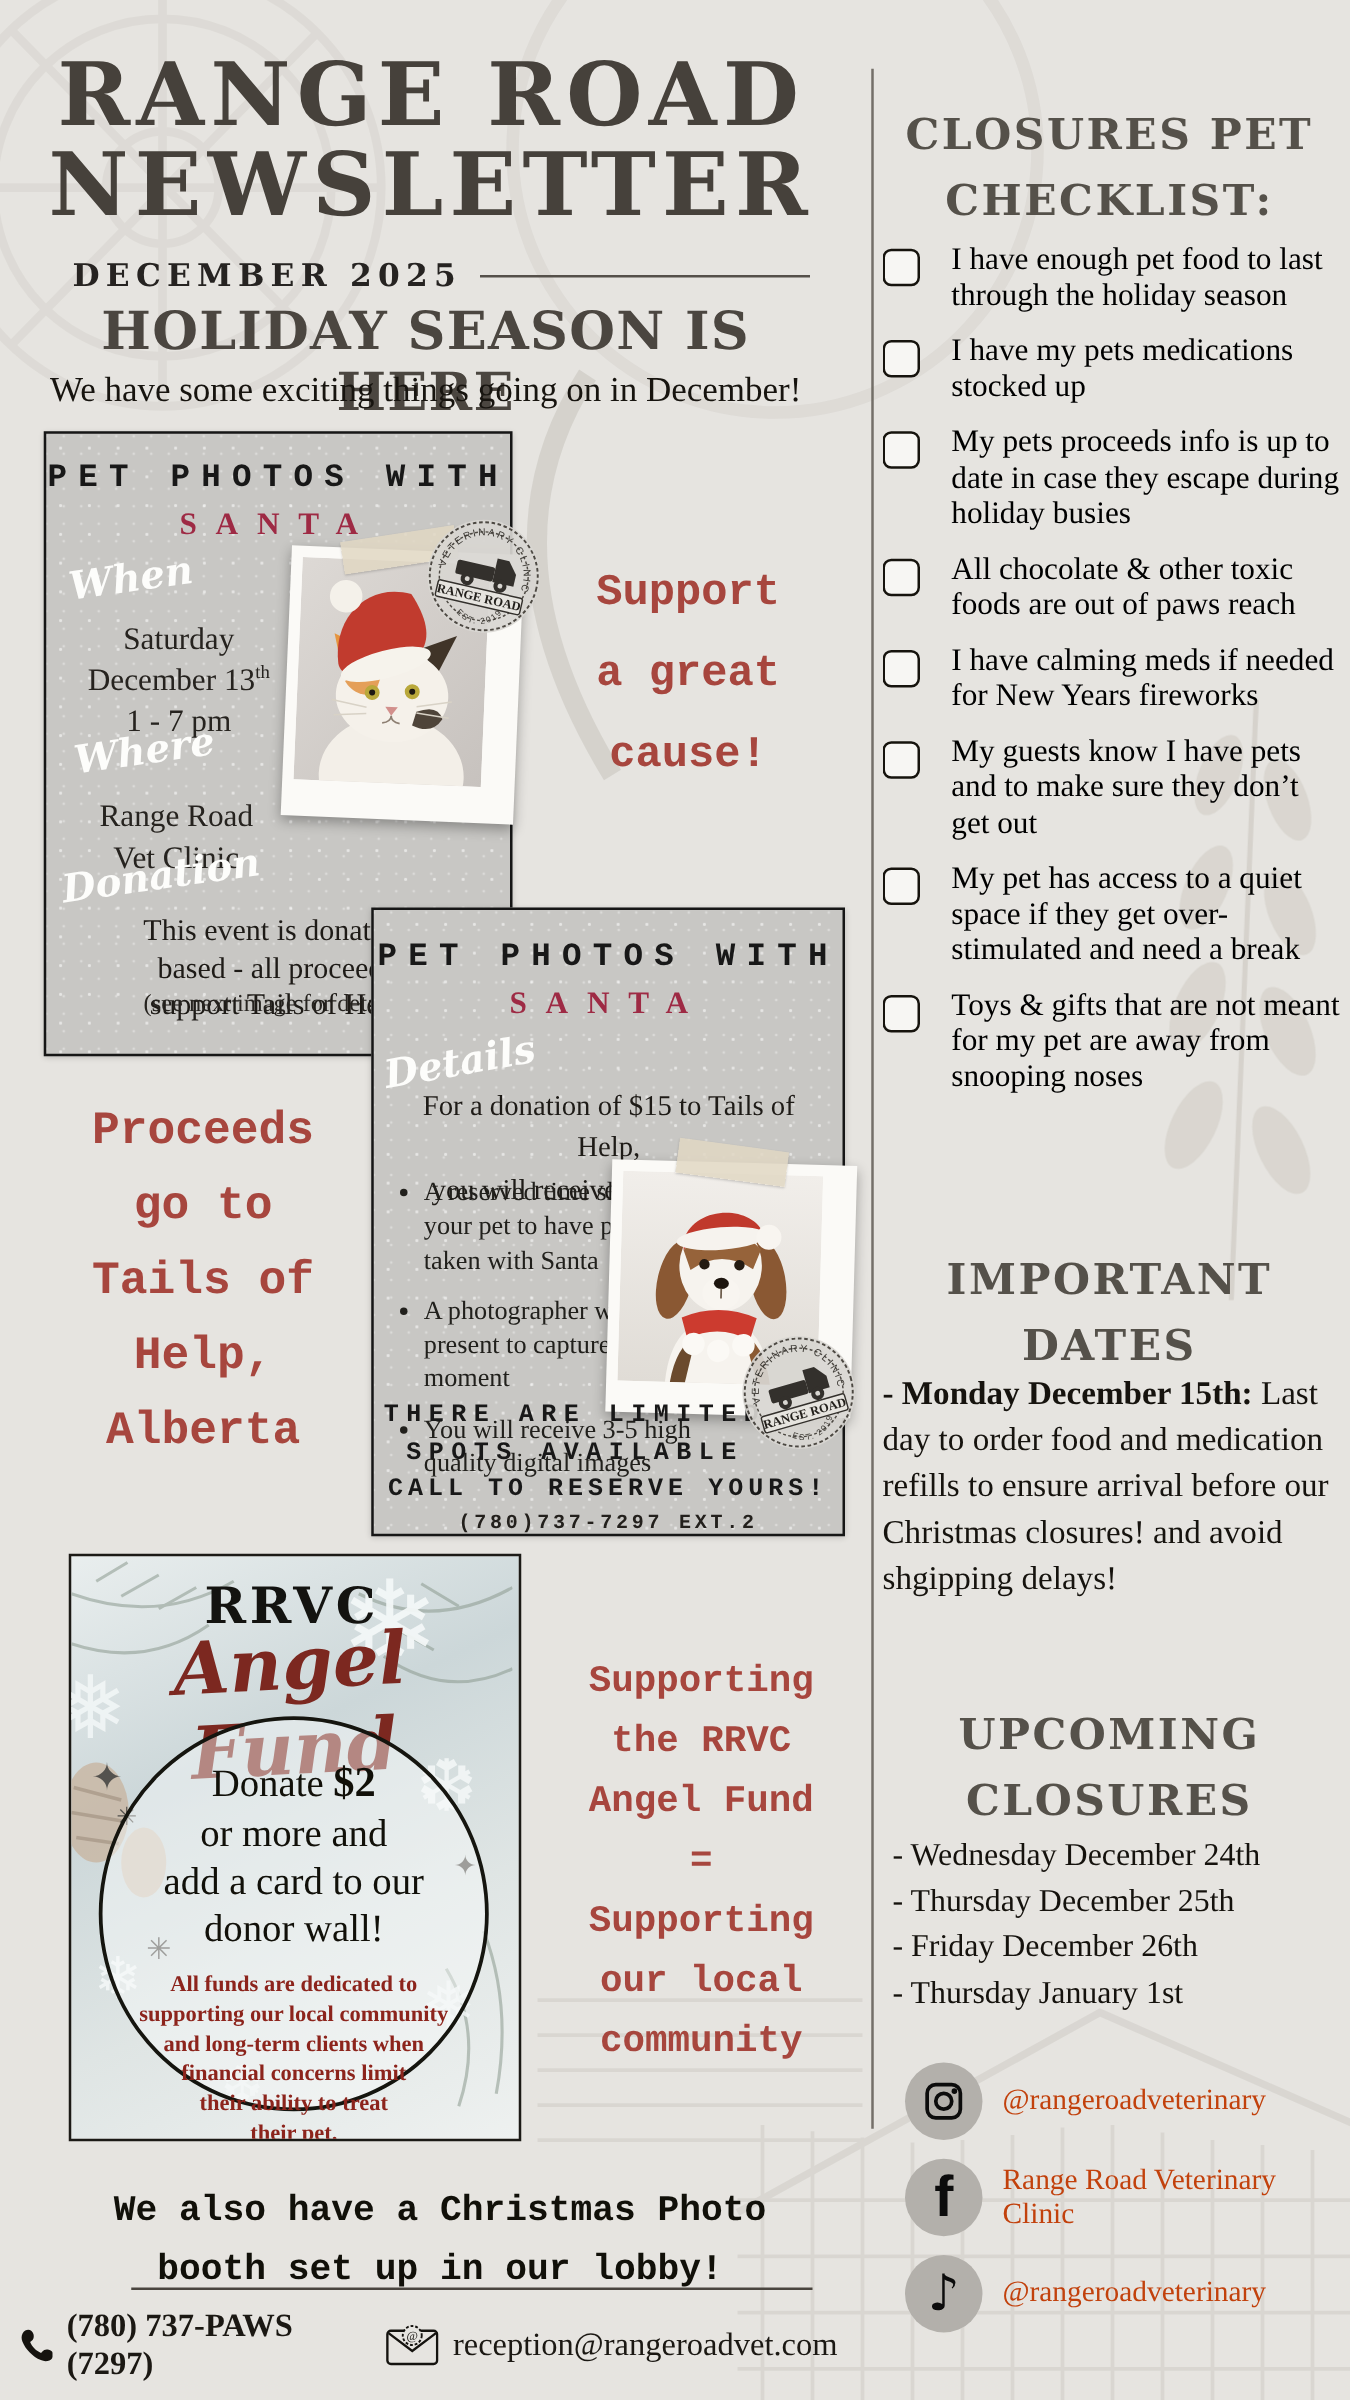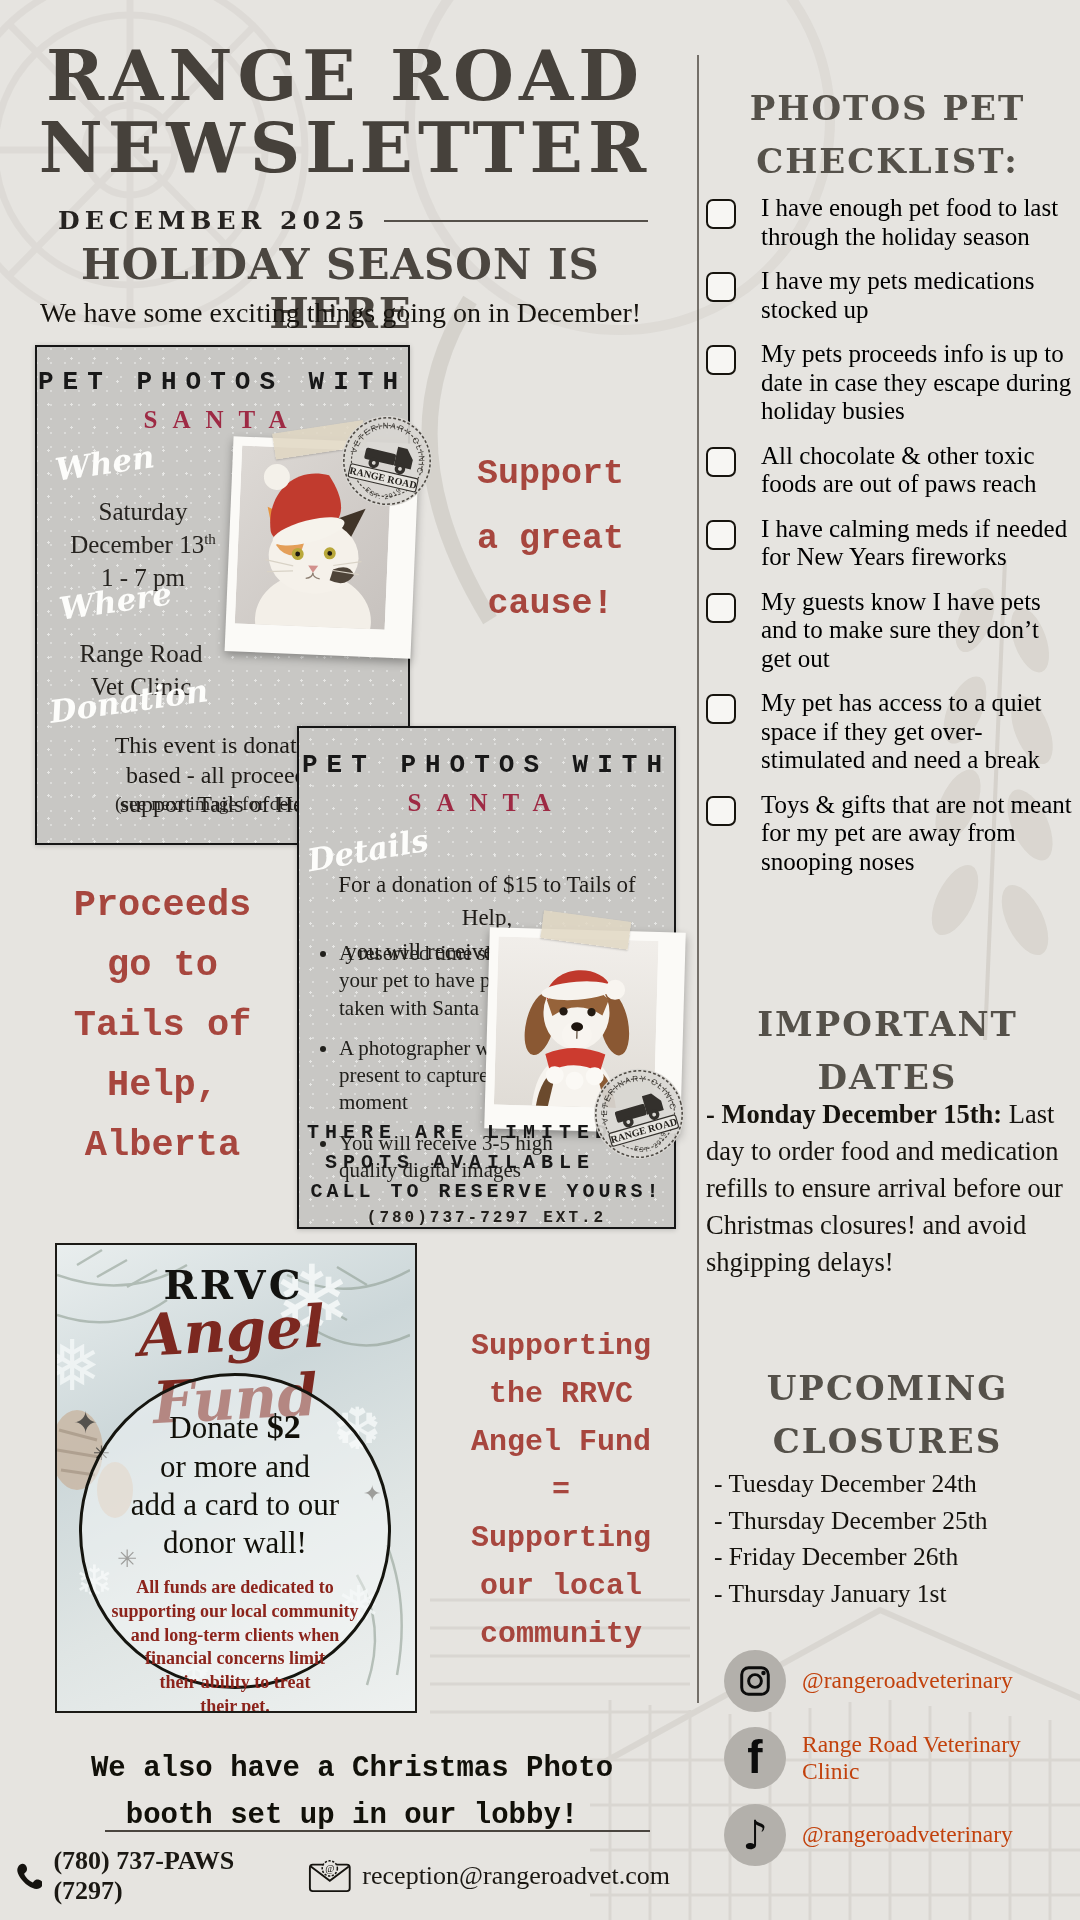--- a/index.html
+++ b/index.html
@@ -340,21 +340,21 @@
       <rect x="2" y="6" width="42" height="28" rx="3" fill="#e6e4e0" stroke="#15130f" stroke-width="2"></rect>
       <path d="M3 8 L23 23 L43 8" fill="none" stroke="#15130f" stroke-width="2"></path>
       <circle cx="23" cy="10" r="8" fill="#e6e4e0" stroke="#15130f" stroke-width="1.6" stroke-dasharray="2.4 1.6"></circle>
       <text x="23" y="13.5" text-anchor="middle" font-family="Liberation Serif,serif" font-size="10.5" fill="#15130f">@</text>
     </svg>
     <span class="serif" style="font-size:26px;color:#1b1813;">reception@rangeroadvet.com</span>
   </div>
 
   <div class="abs" style="left:697px;top:55px;width:2px;height:1648px;background:#5f5a54;opacity:.85;"></div>
 
-  <div class="abs slabhead col-heading preline" style="left:700px;top:82px;width:375px;">PHOTOS PET
+  <div class="abs slabhead col-heading preline" style="left:700px;top:82px;width:375px;">CLOSURES PET
 CHECKLIST:</div>
 
   <div class="abs" style="left:706px;top:194px;width:368px;">
     <div class="check-item">
       <span class="checkbox"></span>
       <span class="check-label serif">I have enough pet food to last through the holiday season</span>
     </div>
     <div class="check-item">
       <span class="checkbox"></span>
       <span class="check-label serif">I have my pets medications stocked up</span>
@@ -389,21 +389,21 @@
 DATES</div>
 
   <p class="abs serif" style="left:706px;top:1096px;width:362px;margin:0;font-size:26.5px;line-height:1.4;color:#16130e;">
     <b>- Monday December 15th:</b><span> Last day to order food and medication refills to ensure arrival before our Christmas closures! and avoid shgipping delays!</span>
   </p>
 
   <div class="abs slabhead col-heading preline" style="left:700px;top:1362px;width:375px;">UPCOMING
 CLOSURES</div>
 
   <div class="abs serif" style="left:714px;top:1466px;width:360px;">
-    <div class="closure-item">- Tuesday December 24th</div>
+    <div class="closure-item">- Wednesday December 24th</div>
     <div class="closure-item">- Thursday December 25th</div>
     <div class="closure-item">- Friday December 26th</div>
     <div class="closure-item">- Thursday January 1st</div>
   </div>
 
   <div class="abs" style="left:724px;top:1650px;width:352px;">
     <div class="social-row">
       <span class="social-circle">
         <svg width="34" height="34" viewBox="0 0 32 32" fill="none">
           <rect x="3.5" y="3.5" width="25" height="25" rx="6.5" stroke="#0c0c0c" stroke-width="2.8"></rect>

